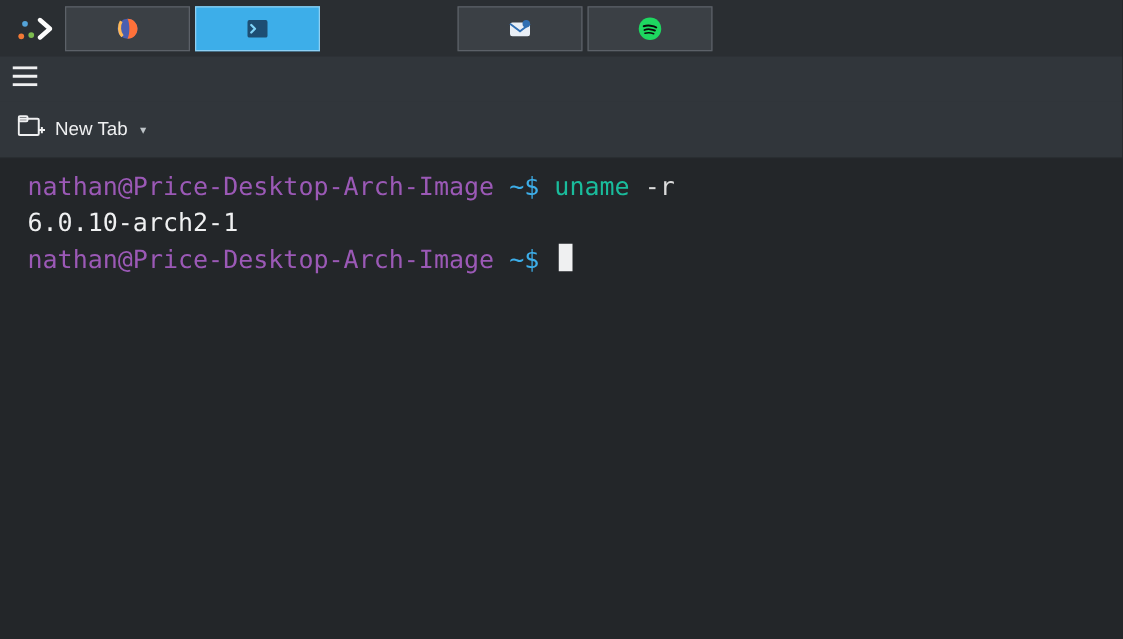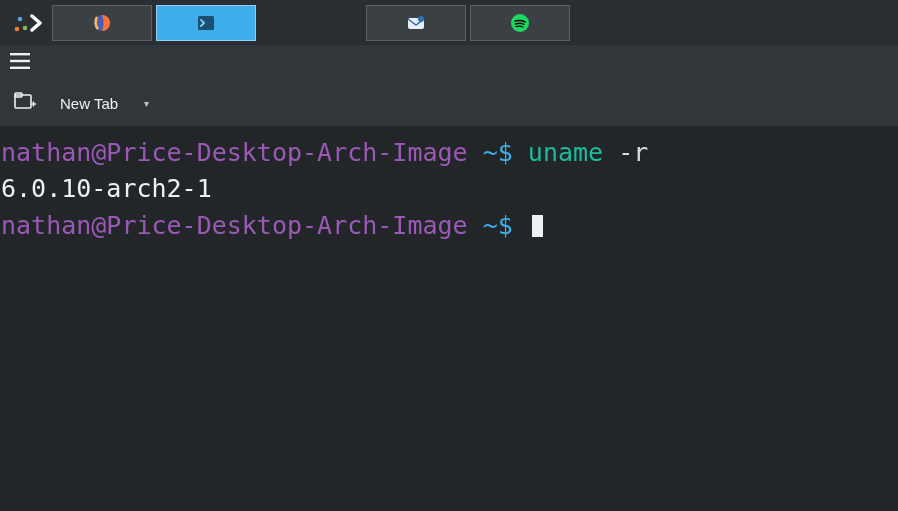--- a/index.html
+++ b/index.html
@@ -40,33 +40,33 @@
     background: #31363b;
     display: flex;
     align-items: center;
     padding: 0 14px;
     gap: 26px;
     border-bottom: 1px solid #232629;
   }
   .tool-btn {
     display: flex;
     align-items: center;
-    gap: 24px;
+    gap: 8px;
     color: #eff0f1;
     font-size: 15px;
     cursor: pointer;
   }
   .tool-btn .chev { font-size: 10px; color:#bdc3c7; margin-left:2px; }
 
   .terminal {
     flex: 1;
     background: #232629;
-    padding: 8px 1px;
+    padding: 8px 22px;
     font-family: "DejaVu Sans Mono","Liberation Mono",monospace;
-    font-size: 25px;
+    font-size: 20px;
     line-height: 1.45;
     white-space: pre;
   }
   .t-user { color: #9b59b6; }
   .t-path { color: #3daee9; }
   .t-cmd  { color: #1abc9c; }
   .t-arg  { color: #dcdcdc; }
   .t-out  { color: #eff0f1; }
   .cursor {
     display: inline-block;

